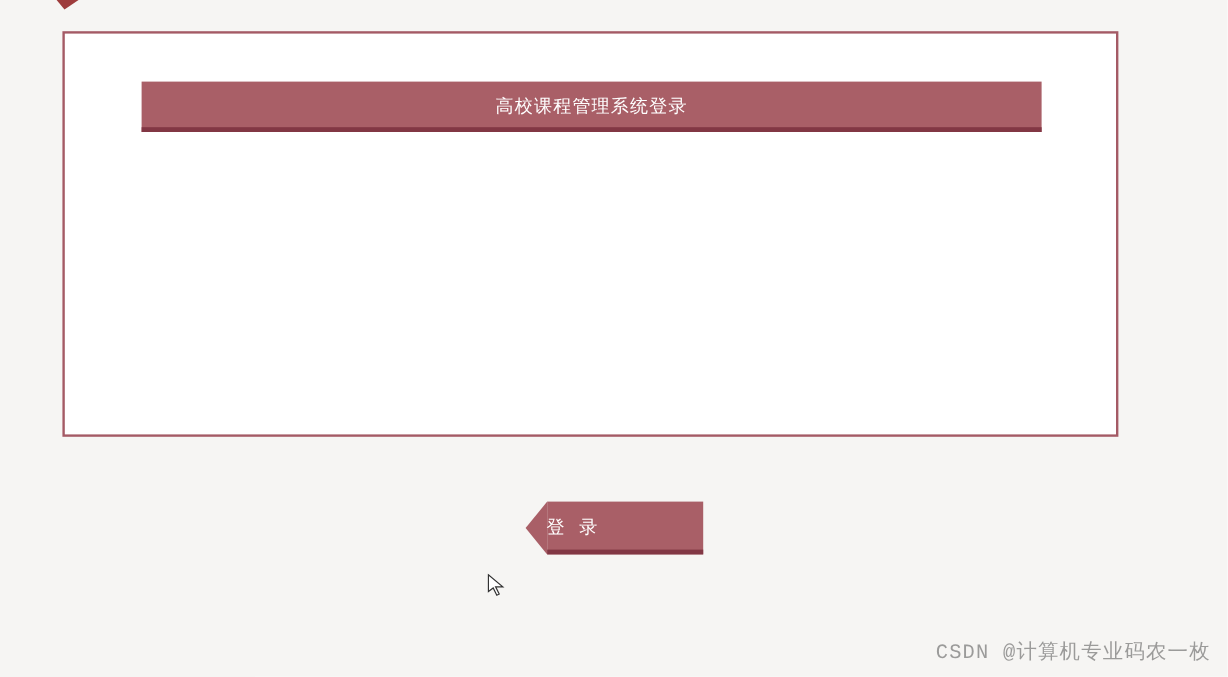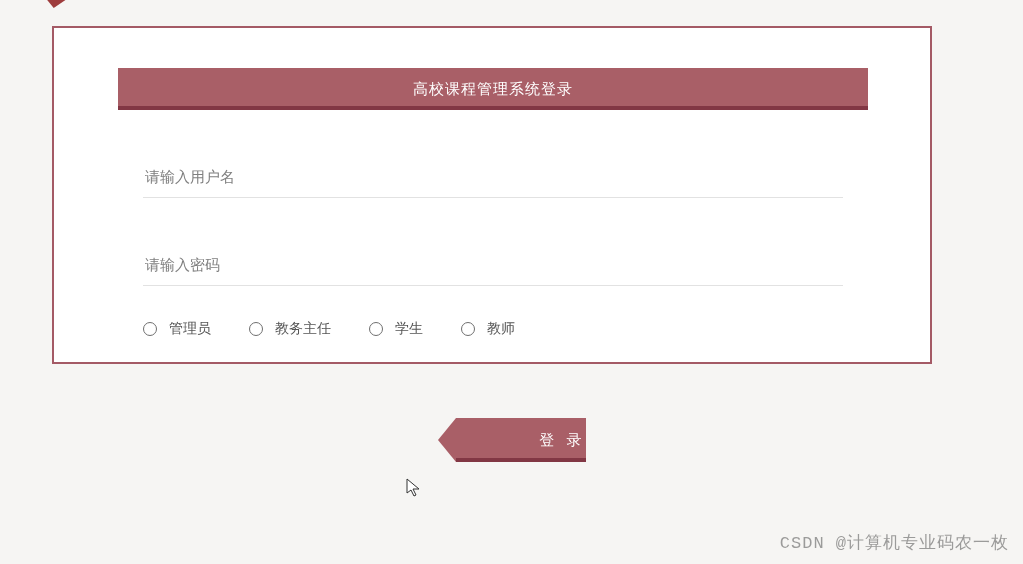--- a/index.html
+++ b/index.html
@@ -107,21 +107,21 @@
       border-top: 22px solid transparent;
       border-bottom: 22px solid transparent;
       border-right: 18px solid #a95f67;
     }
     .login-btn .body {
       height: 44px;
       line-height: 44px;
       width: 130px;
       background: #a95f67;
       color: #fff;
-      text-align: right;
+      text-align: left;
       font-size: 15px;
       letter-spacing: 4px;
       border-bottom: 4px solid #823744;
     }
     .watermark {
       position: absolute;
       bottom: 10px;
       right: 14px;
       font-size: 17px;
       color: rgba(80,80,80,0.55);
@@ -137,48 +137,20 @@
   </style>
 </head>
 <body>
 
 <div class="triangle-logo"></div>
 
 <div class="panel">
   <div class="slot">
     <div class="title-bar">高校课程管理系统登录</div>
 
-    <div class="form">
-      <div class="field">
-        <input class="input" type="text" placeholder="请输入用户名" style="">
-      </div>
-
-      <div class="field">
-        <input class="input" type="password" placeholder="请输入密码" style="">
-      </div>
-
-      <div class="role-row">
-        <label class="role-item">
-          <span class="radio-dot"></span>
-          <span>管理员</span>
-        </label>
-        <label class="role-item">
-          <span class="radio-dot"></span>
-          <span>教务主任</span>
-        </label>
-        <label class="role-item">
-          <span class="radio-dot"></span>
-          <span>学生</span>
-        </label>
-        <label class="role-item">
-          <span class="radio-dot"></span>
-          <span>教师</span>
-        </label>
-      </div>
-    </div>
   </div>
 </div>
 
 <div class="login-btn">
   <div class="arrow"></div>
   <div class="body">登 录</div>
 </div>
 
 <div class="watermark">CSDN @计算机专业码农一枚</div>
 

